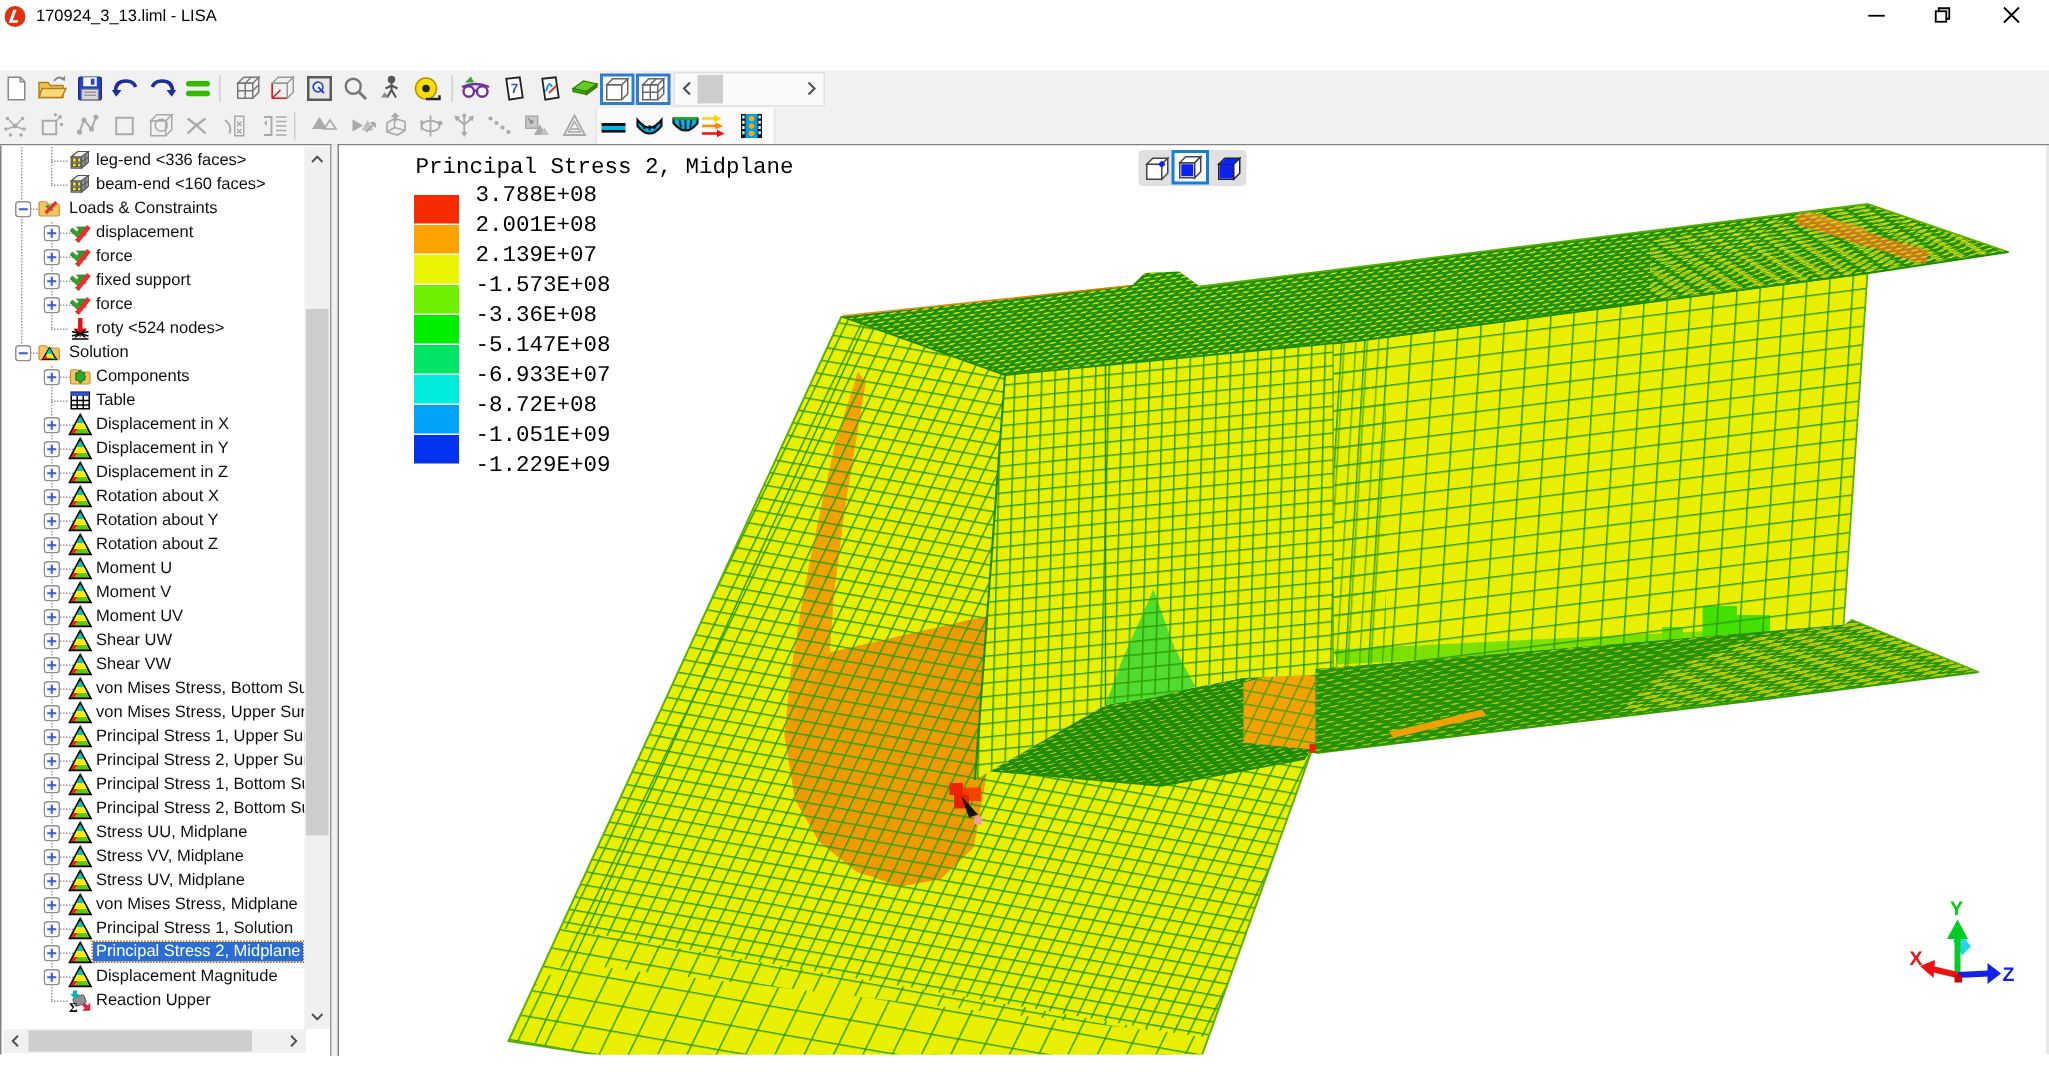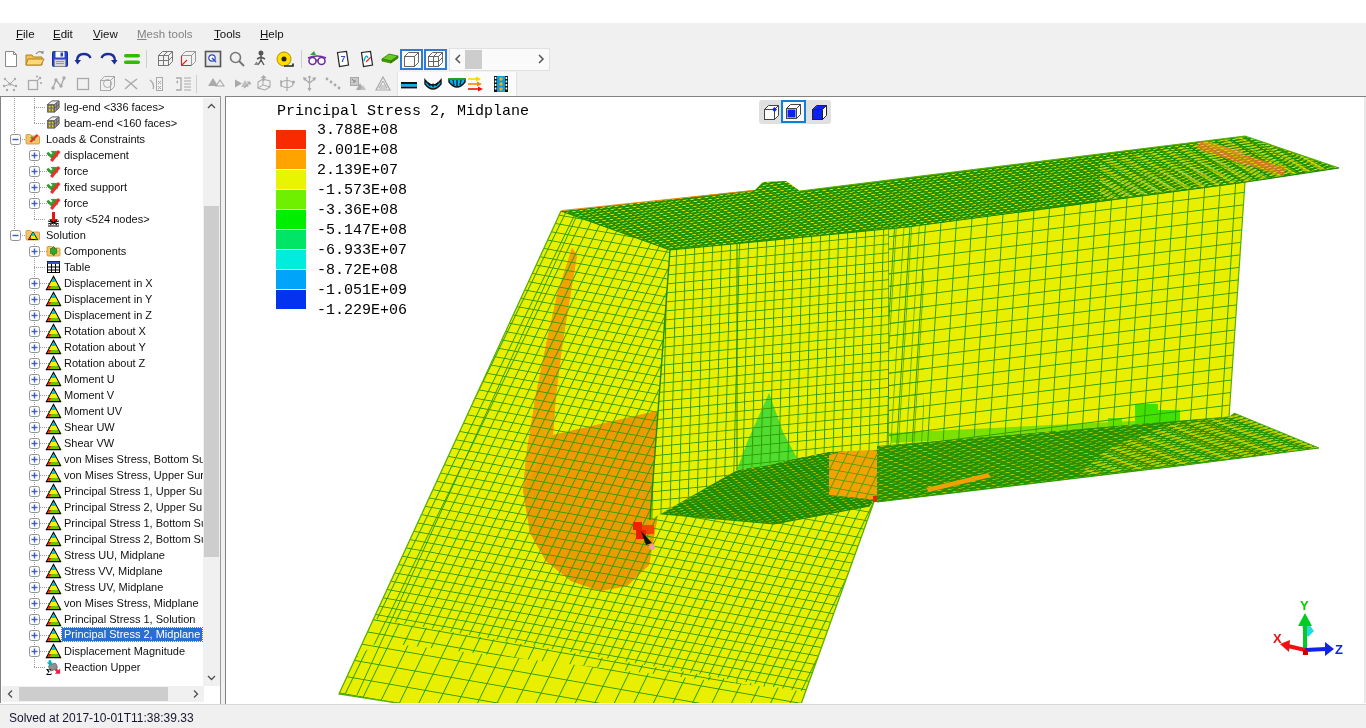--- a/index.html
+++ b/index.html
@@ -43,27 +43,32 @@
 
 #cubebtns { position:absolute; left:533px; top:3px; width:72px; height:24px; background:#e0e0e0; border-radius:3px; }
 #cb2 { position:absolute; left:22px; top:0px; width:25px; height:23px; background:#f8f8f8; border:2px solid #0f7fd7; }
 
 #statusbar { position:absolute; left:0; top:704px; width:1366px; height:24px; background:#f0f0f0; border-top:1px solid #d7d7d7; }
 #statustext { position:absolute; left:9px; top:6px; font-size:12px; color:#16162c; }
 </style>
 </head>
 <body>
 <div id="win">
-  <div id="menubar">
-    <span class="mi" style="left:16px"><u>F</u>ile</span>
-    <span class="mi" style="left:53px"><u>E</u>dit</span>
-    <span class="mi" style="left:93px"><u>V</u>iew</span>
-    <span class="mi" style="left:137px;color:#838383"><u>M</u>esh tools</span>
-    <span class="mi" style="left:214px"><u>T</u>ools</span>
-    <span class="mi" style="left:260px"><u>H</u>elp</span>
+  <div id="titlebar">
+    <svg id="appicon" viewBox="0 0 14 14">
+        <circle cx="7" cy="7" r="7" fill="#e03010"></circle>
+        <path d="M5.2 2.5 L7.4 2.5 L5.8 9.5 L9.5 9.5 L9.2 11.2 L3.4 11.2 Z" fill="#fff" transform="skewX(-8) translate(1,0)"></path>
+      </svg>
+    <div id="title">170924_3_13.liml - LISA</div>
+    <svg style="position:absolute;left:1240px;top:0px;width:120px;height:22px" viewBox="0 0 120 22">
+      <line x1="5.5" y1="10.5" x2="16.5" y2="10.5" stroke="#000" stroke-width="1.2"></line>
+      <rect x="50.5" y="7.5" width="7" height="7" fill="none" stroke="#000" stroke-width="1.2"></rect>
+      <path d="M52.5 7.5 L52.5 5.5 L59.5 5.5 L59.5 12.5 L57.5 12.5" fill="none" stroke="#000" stroke-width="1.2"></path>
+      <path d="M96 5 L106 15 M106 5 L96 15" stroke="#000" stroke-width="1.2"></path>
+    </svg>
   </div>
   <div id="tb1">
       <svg class="icon" style="left:1px;top:2px" width="20" height="20" viewBox="0 0 20 20">
         <path d="M4.5 2.5 L12.5 2.5 L15.5 5.5 L15.5 17.5 L4.5 17.5 Z" fill="#fff" stroke="#888" stroke-width="1"></path>
         <path d="M12.5 2.5 L12.5 5.5 L15.5 5.5" fill="none" stroke="#888"></path>
       </svg>
       <svg class="icon" style="left:24px;top:2px" width="22" height="20" viewBox="0 0 22 20">
         <path d="M2 6 L8 6 L9.5 8 L18 8 L18 16 L2 16 Z" fill="#f0c050" stroke="#b08020" stroke-width="1"></path>
         <path d="M4 10 L20 10 L17 16 L2 16 Z" fill="#ffd978" stroke="#b08020" stroke-width="1"></path>
         <path d="M12 5 Q15 1 19 4" fill="none" stroke="#888" stroke-width="1.2"></path>
@@ -1630,21 +1635,21 @@
         <div class="lbox" style="top:193px;background:#0433f0;border-bottom:1px solid #fff"></div>
         <div class="lval" style="top:25px">3.788E+08</div>
         <div class="lval" style="top:45px">2.001E+08</div>
         <div class="lval" style="top:65px">2.139E+07</div>
         <div class="lval" style="top:85px">-1.573E+08</div>
         <div class="lval" style="top:105px">-3.36E+08</div>
         <div class="lval" style="top:125px">-5.147E+08</div>
         <div class="lval" style="top:145px">-6.933E+07</div>
         <div class="lval" style="top:165px">-8.72E+08</div>
         <div class="lval" style="top:185px">-1.051E+09</div>
-        <div class="lval" style="top:205px">-1.229E+06</div>
+        <div class="lval" style="top:205px">-1.229E+09</div>
       </div>
     <div id="cubebtns">
       <svg style="position:absolute;left:4px;top:4px" width="17" height="17" viewBox="0 0 17 17">
         <g fill="#fff" stroke="#444" stroke-width="1">
         <rect x="1.5" y="5.5" width="10" height="10"></rect>
         <path d="M1.5 5.5 L5.5 1.5 L15.5 1.5 L11.5 5.5 Z"></path>
         <path d="M11.5 5.5 L15.5 1.5 L15.5 11.5 L11.5 15.5 Z"></path>
           </g>
         <path d="M11.5 3 L14 5.5 L11.5 8 L9 5.5 Z" fill="#0b23f2" stroke="none"></path>
       </svg>
@@ -1677,16 +1682,13 @@
       <line x1="59" y1="63" x2="80" y2="62" stroke="#1122ee" stroke-width="4"></line>
       <polygon points="88,62 79,55 79,69" fill="#1122ee"></polygon>
       <text x="89" y="67" font-size="13" font-weight="bold" fill="#1122ee" font-family="Liberation Sans">Z</text>
       <line x1="59" y1="63" x2="42" y2="59" stroke="#ee1111" stroke-width="4"></line>
       <polygon points="34,57 44,53 43,65" fill="#ee1111"></polygon>
       <text x="27" y="56" font-size="13" font-weight="bold" fill="#ee1111" font-family="Liberation Sans">X</text>
       <rect x="57" y="63" width="5" height="5" fill="#cc0000"></rect>
     </svg>
   </div>
   <div id="vpright"></div>
-  <div id="statusbar">
-      <div id="statustext">Solved at 2017-10-01T11:38:39.33</div>
-    </div>
 </div>
 
 </body></html>

